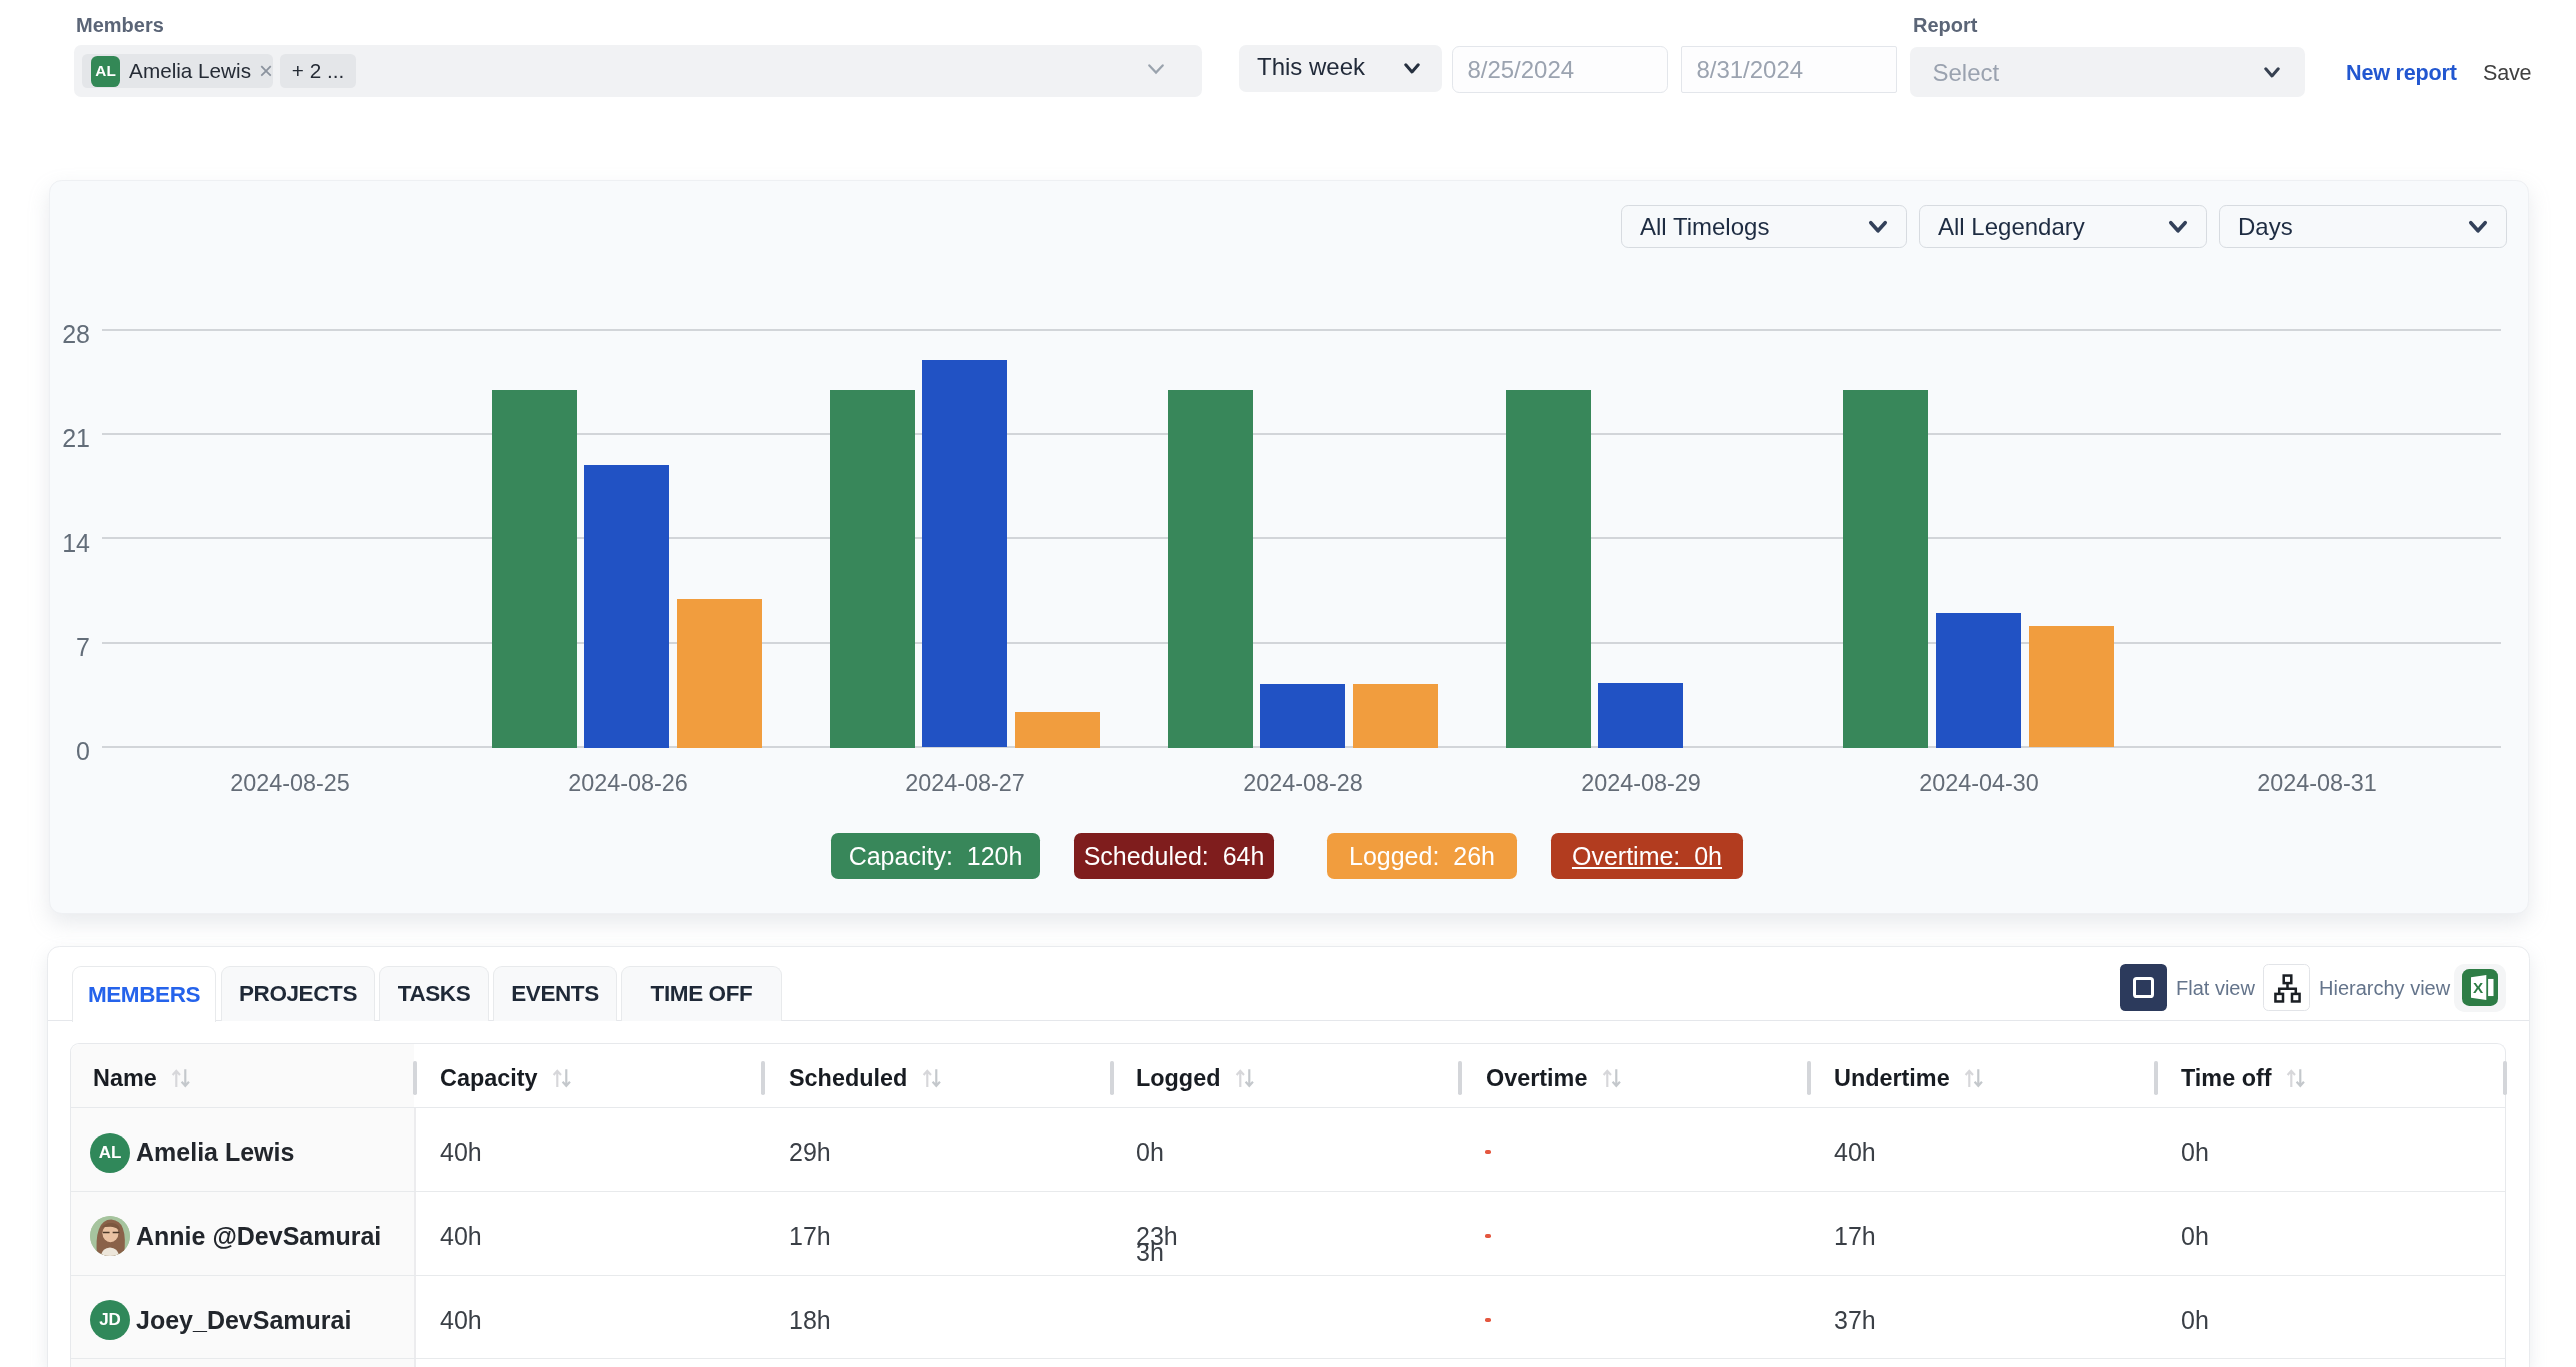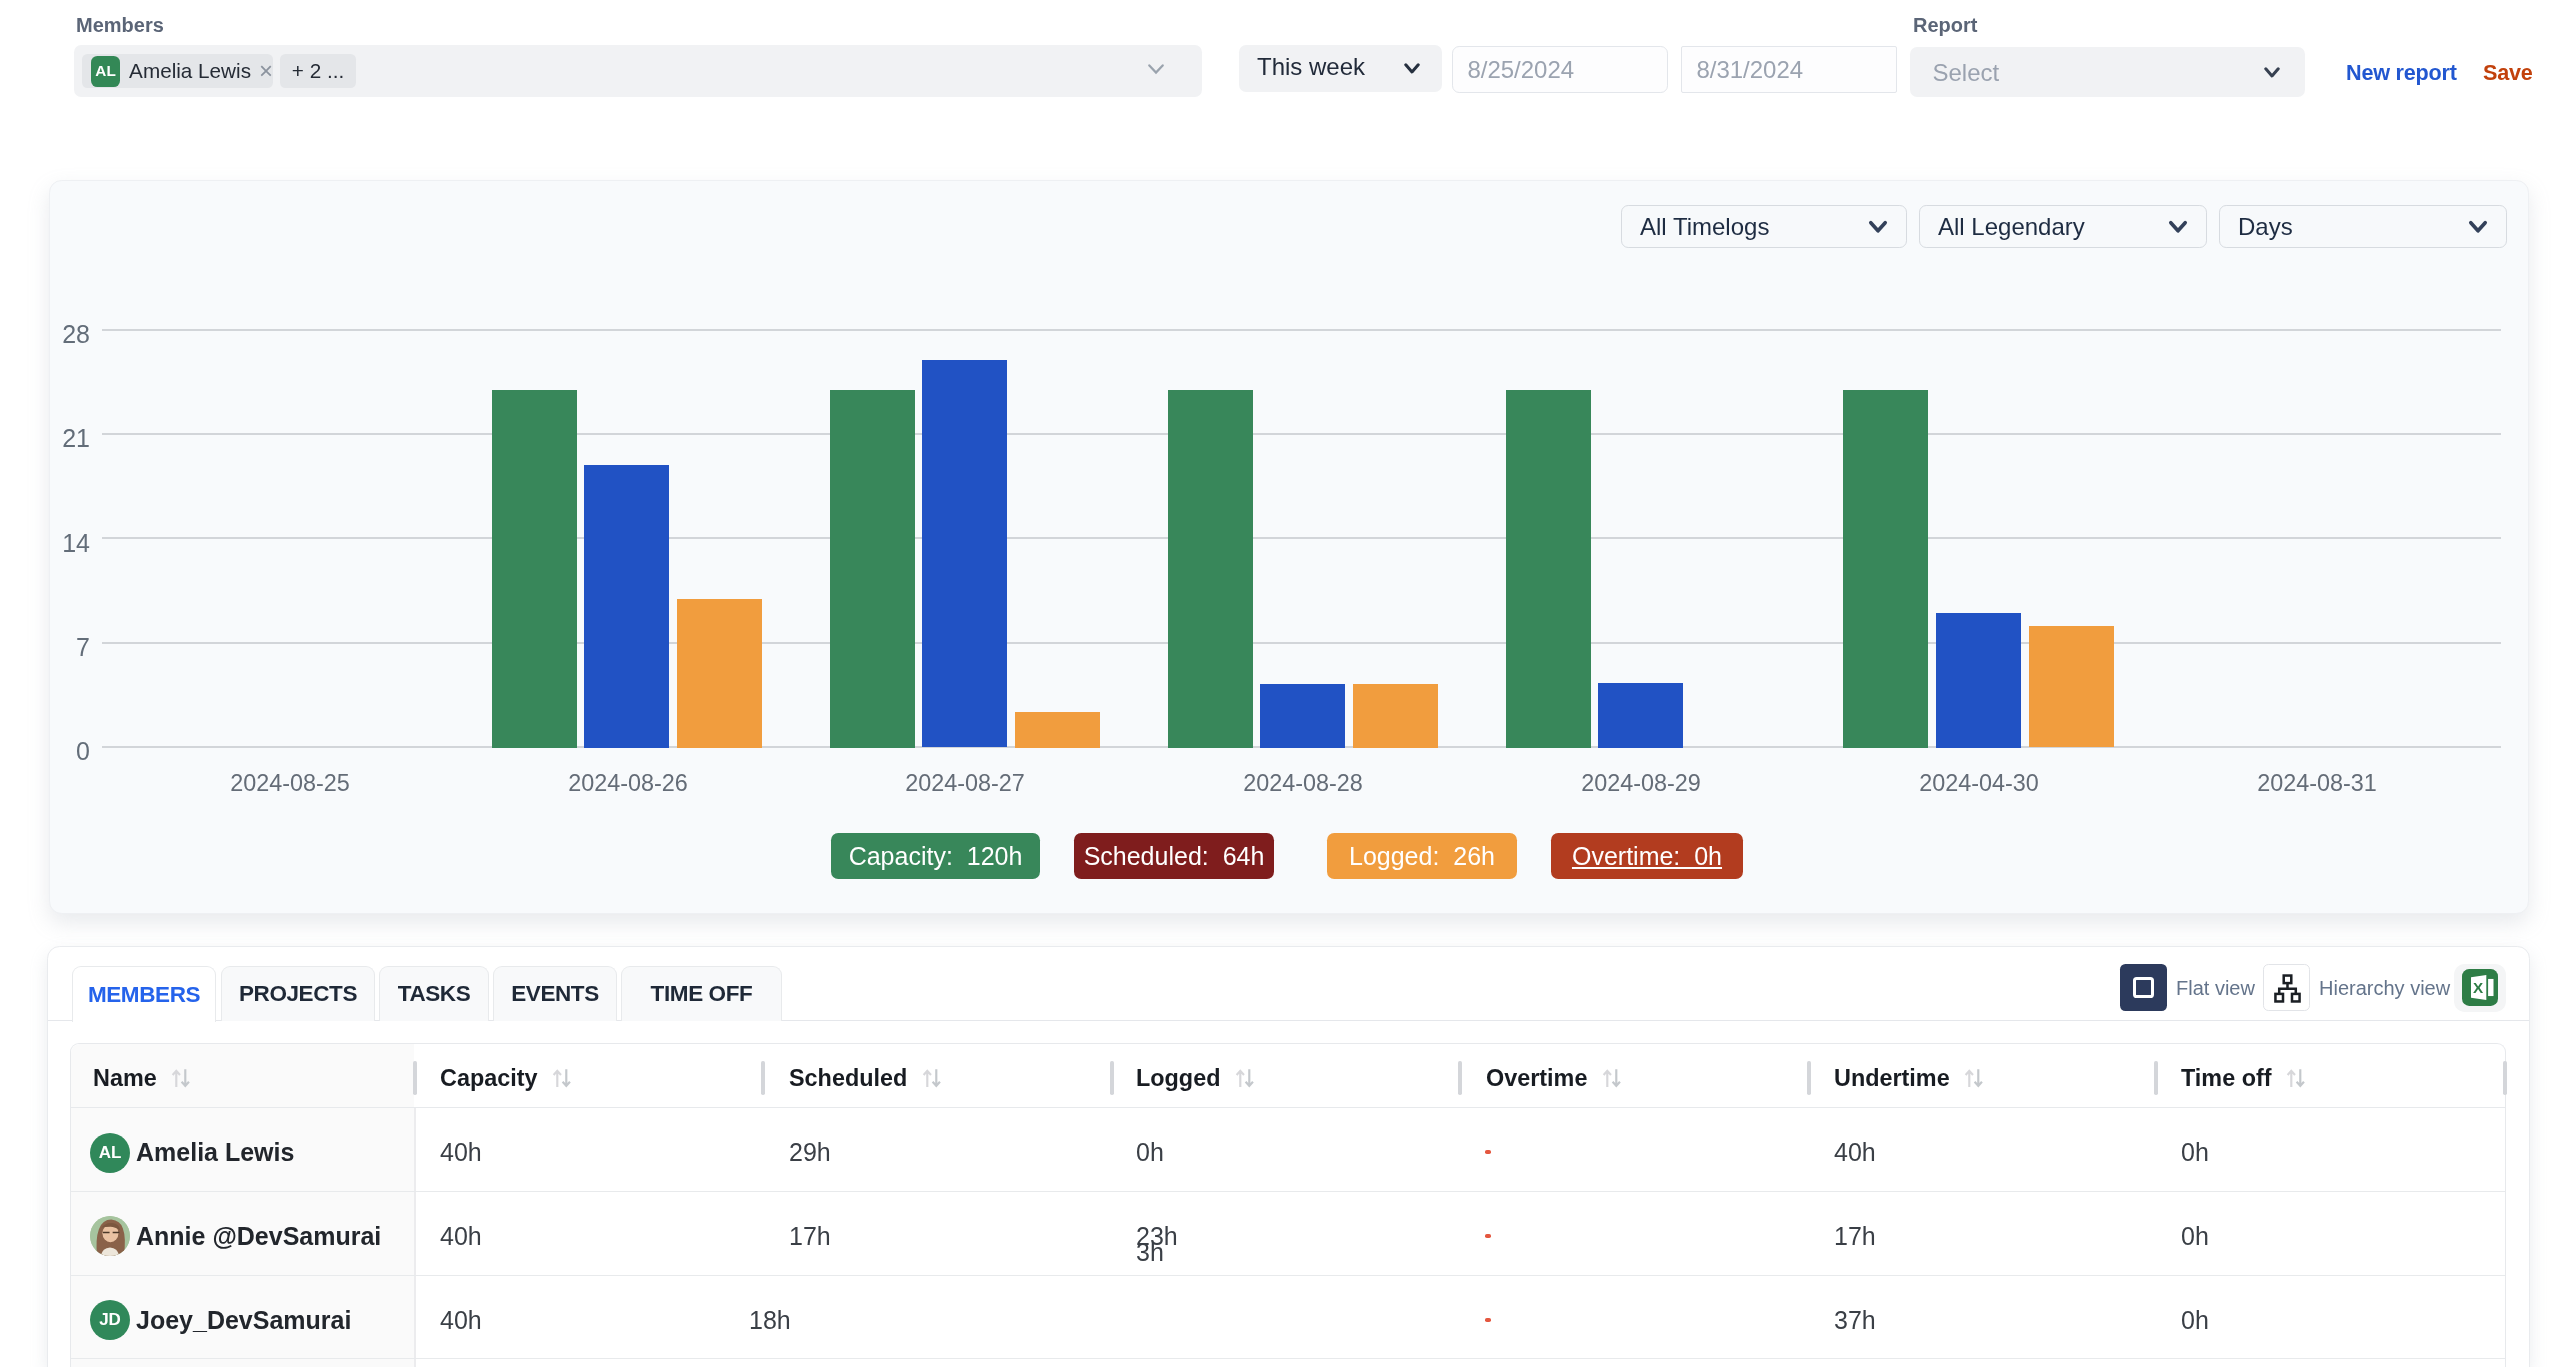--- a/index.html
+++ b/index.html
@@ -57,21 +57,21 @@
 
 <div class="abs lbl" style="left:1913px; top:13.5px;">Report</div>
 <div class="abs selbox" style="left:1910px; top:47px; width:395px; height:50px;">
   <span style="position:absolute; left:22.5px; top:11.7px; font-size:24px; color:#9aa2af;">Select</span>
   <svg style="position:absolute; right:25px; top:20px;" width="16" height="11.7" viewBox="0 0 18 13">
       <path d="M2 2 L9 10 L16 2" stroke="#374151" stroke-width="3.4" fill="none" stroke-linecap="round" stroke-linejoin="round"></path>
     </svg>
 </div>
 
 <div class="abs" style="left:2346px; top:60px; font-size:21.6px; font-weight:700; letter-spacing:-0.2px; color:#2257d0;">New report</div>
-<div class="abs" style="left:2483px; top:60px; font-size:21.6px; font-weight:700; letter-spacing:-0.2px; color:#c2410c;">Save</div>
+<div class="abs" style="left:2483px; top:60px; font-size:21.6px; font-weight:400; letter-spacing:-0.2px; color:#404040;">Save</div>
 
 <div class="abs card" style="left:49px; top:180px; width:2480px; height:734px;"></div>
 
 <div class="fsel" style="left:1621px; width:286px;">All Timelogs
   <svg width="20" height="13.5" viewBox="0 0 22 15">
       <path d="M3 3 L11 12 L19 3" stroke="#33415a" stroke-width="4" fill="none" stroke-linecap="round" stroke-linejoin="round"></path>
     </svg>
 </div>
 <div class="fsel" style="left:1919px; width:288px;">All Legendary
   <svg width="20" height="13.5" viewBox="0 0 22 15">
@@ -257,18 +257,18 @@
 <div class="cellv" style="left:440px; top:1222px;">40h</div>
 <div class="cellv" style="left:789px; top:1222px;">17h</div>
 <div class="cellv" style="left:1136px; top:1222px;">23h</div>
 <div class="abs" style="left:1485px; top:1234px; width:6.3px; height:3.6px; background:#e4573f; border-radius:1.8px;"></div>
 <div class="cellv" style="left:1834px; top:1222px;">17h</div>
 <div class="cellv" style="left:2181px; top:1222px;">0h</div>
 
 <div class="avatar" style="left:90px; top:1300px;">JD</div>
 <div class="rname" style="left:136px; top:1306px;">Joey_DevSamurai</div>
 <div class="cellv" style="left:440px; top:1306px;">40h</div>
-<div class="cellv" style="left:749px; top:1306px;">18h</div>
+<div class="cellv" style="left:789px; top:1306px;">18h</div>
 <div class="cellv" style="left:1136px; top:1238px;">3h</div>
 <div class="abs" style="left:1485px; top:1318px; width:6.3px; height:3.6px; background:#e4573f; border-radius:1.8px;"></div>
 <div class="cellv" style="left:1834px; top:1306px;">37h</div>
 <div class="cellv" style="left:2181px; top:1306px;">0h</div>
 
 
 </body></html>

